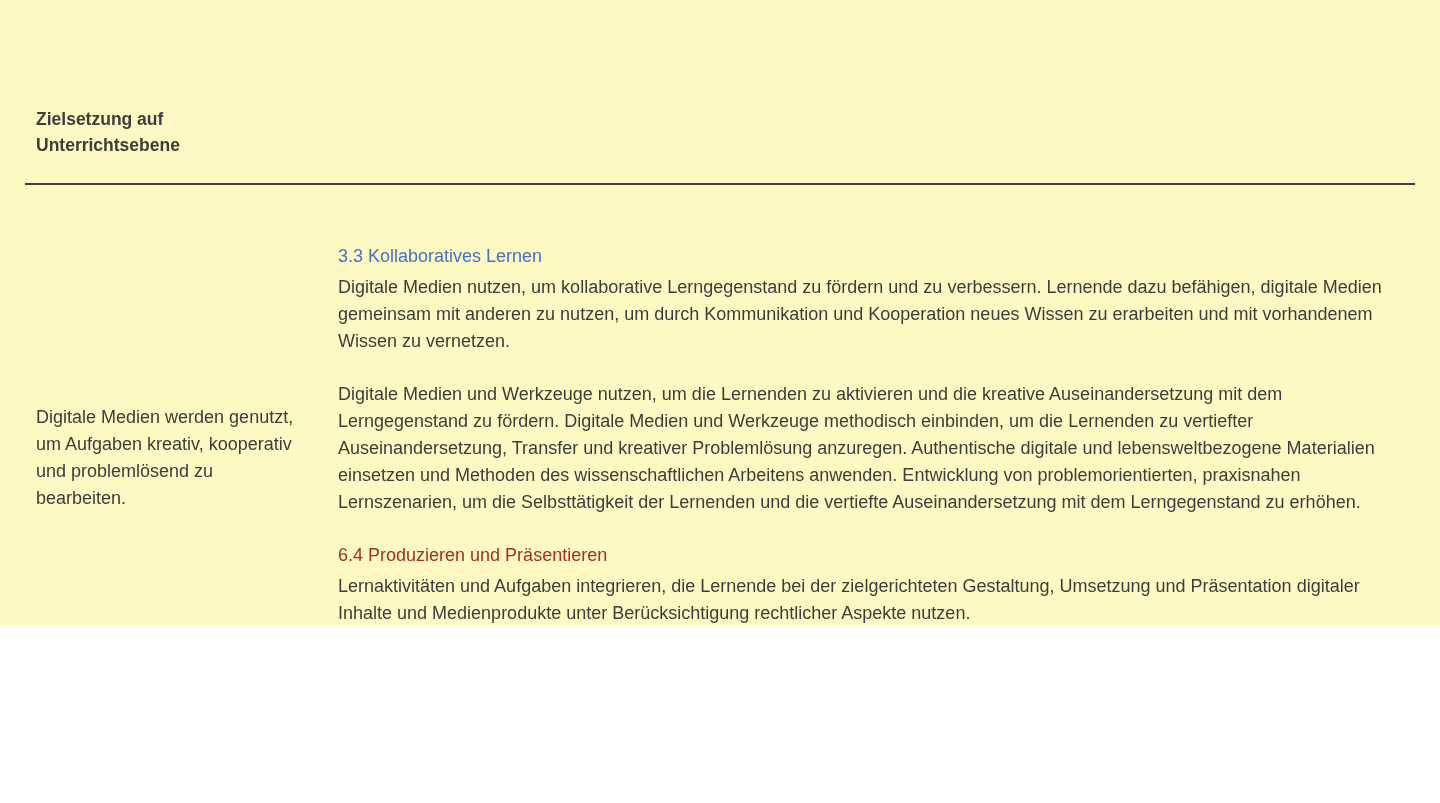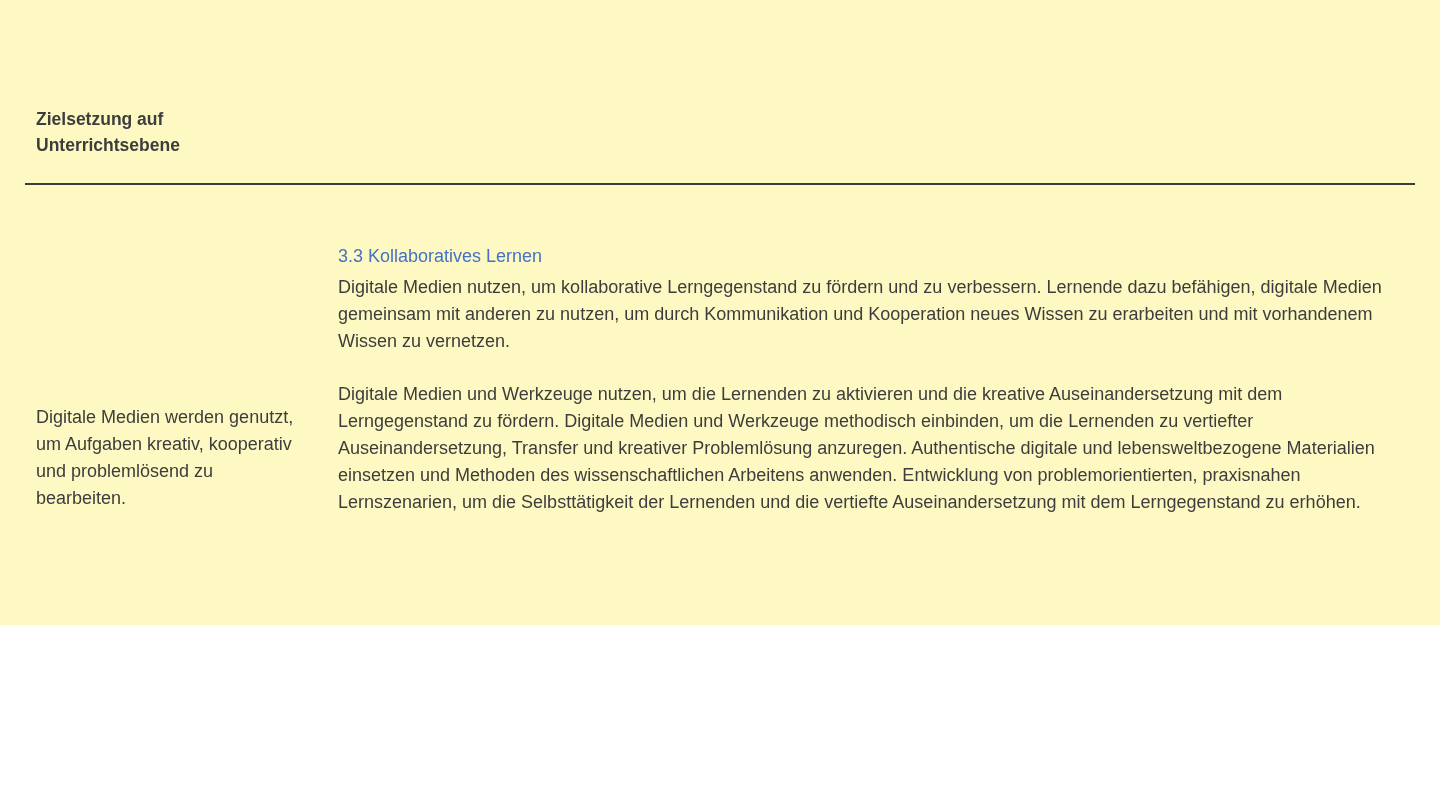--- a/index.html
+++ b/index.html
@@ -96,17 +96,19 @@
     <section class="competence-section">
       <h3 class="sec-title" style="color: rgb(68, 114, 196);">3.3 Kollaboratives Lernen</h3>
       <p class="sec-desc">Digitale Medien nutzen, um kollaborative Lerngegenstand zu fördern und zu verbessern. Lernende dazu befähigen, digitale Medien gemeinsam mit anderen zu nutzen, um durch Kommunikation und Kooperation neues Wissen zu erarbeiten und mit vorhandenem Wissen zu vernetzen.</p>
     </section>
 
     <section class="competence-section">
       <p class="sec-desc">Digitale Medien und Werkzeuge nutzen, um die Lernenden zu aktivieren und die kreative Auseinandersetzung mit dem Lerngegenstand zu fördern. Digitale Medien und Werkzeuge methodisch einbinden, um die Lernenden zu vertiefter Auseinandersetzung, Transfer und kreativer Problemlösung anzuregen. Authentische digitale und lebensweltbezogene Materialien einsetzen und Methoden des wissenschaftlichen Arbeitens anwenden. Entwicklung von problemorientierten, praxisnahen Lernszenarien, um die Selbsttätigkeit der Lernenden und die vertiefte Auseinandersetzung mit dem Lerngegenstand zu erhöhen.</p>
     </section>
 
     <section class="competence-section">
+      <h3 class="sec-title" style="color: rgb(163, 48, 31);">6.4 Produzieren und Präsentieren</h3>
+      <p class="sec-desc">Lernaktivitäten und Aufgaben integrieren, die Lernende bei der zielgerichteten Gestaltung, Umsetzung und Präsentation digitaler Inhalte und Medienprodukte unter Berücksichtigung rechtlicher Aspekte nutzen.</p>
     </section>
 
   </div>
 
 </div>
 
 </body></html>

